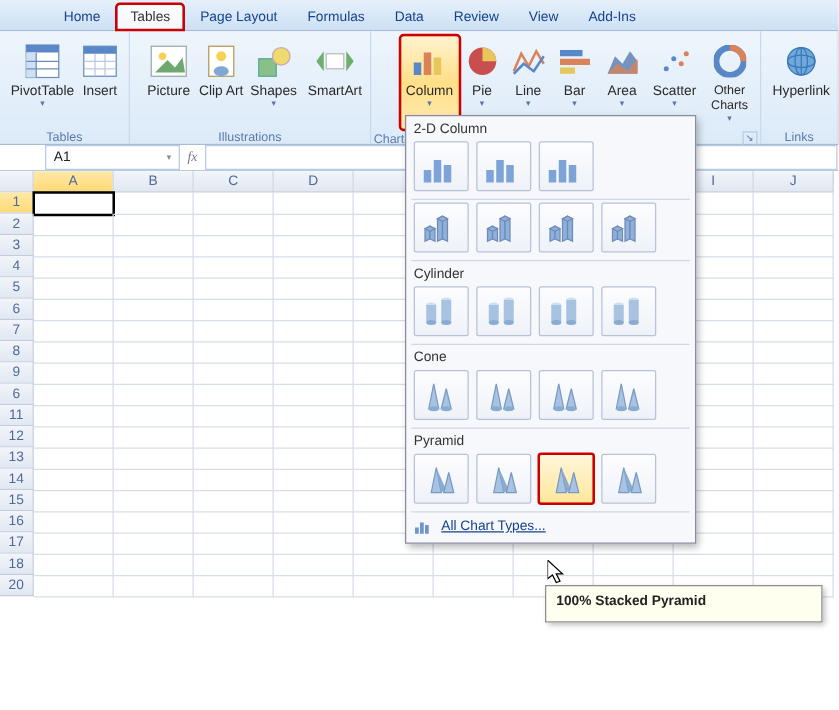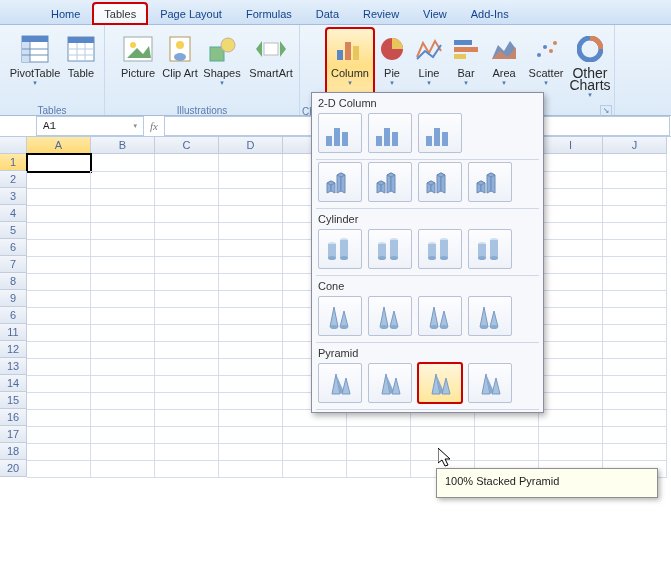--- a/index.html
+++ b/index.html
@@ -13,45 +13,45 @@
 .group-label{font-size:10px;color:#5a7bad;padding:0 0 2px;text-align:center;width:100%;height:14px;display:flex;justify-content:center;align-items:center;gap:2px}
 .btn-big{display:flex;flex-direction:column;align-items:center;justify-content:flex-start;width:48px;height:70px;margin:1px 0;padding-top:4px;cursor:pointer;border:1px solid transparent;border-radius:3px}
 .btn-big.sel{background:linear-gradient(#fff2cf,#ffdf87,#ffeab1);border-color:#e0b64b}
 .btn-big.hl{outline:2px solid #c00;outline-offset:-1px}
 .btn-big .lbl{font-size:11px;color:#2a2a2a;margin-top:2px;text-align:center;line-height:12px}
 .btn-big .drop{font-size:7px;color:#4e78b1}
 .ico{width:32px;height:32px;display:flex;align-items:center;justify-content:center}
 .expander{font-size:8px;color:#5a7bad;border:1px solid #b7cbe4;width:10px;height:10px;line-height:9px;text-align:center;margin-left:auto}
 .name-fx{display:flex;align-items:center;height:20px;border-bottom:1px solid #b7cbe4}
 .namebox{width:94px;border:1px solid #b7cbe4;margin:1px 0 1px 36px;padding:0 6px;background:#fff;display:flex;align-items:center;justify-content:space-between;height:18px}
-.namebox .v{font-family:Liberation Mono, monospace}
+.namebox .v{font-family:Liberation Sans, sans-serif}
 .namebox .dd{font-size:7px;color:#888}
 .fxlbl{font-style:italic;font-family:"Times New Roman",serif;color:#7b7b7b;margin:0 6px}
 .fxbar{flex:1;border:1px solid #b7cbe4;background:#fff;height:18px;margin:1px 1px 1px 0}
 .sheet{position:relative;background:#fff}
 .hdr-row{display:flex;height:17px}
 .corner{width:26px;border-right:1px solid #c3cddc;border-bottom:1px solid #c3cddc;background:linear-gradient(#f2f5fa,#e1e8f2)}
 .colhdr{width:63px;text-align:center;line-height:17px;border-right:1px solid #c3cddc;border-bottom:1px solid #c3cddc;background:linear-gradient(#f2f5fa,#e1e8f2);color:#4e6a9c}
 .colhdr.sel{background:linear-gradient(#ffe9a6,#ffd976)}
 .row{display:flex;height:17px}
 .rowhdr{width:26px;text-align:center;line-height:17px;border-right:1px solid #c3cddc;border-bottom:1px solid #c3cddc;background:linear-gradient(#f2f5fa,#e1e8f2);color:#4e6a9c}
 .rowhdr.sel{background:linear-gradient(#ffe9a6,#ffd976)}
 .cell{width:63px;height:17px;border-right:1px solid #d6ddea;border-bottom:1px solid #d6ddea}
 .cell.active{outline:2px solid #000;outline-offset:-1px}
-.ddpanel{position:absolute;left:311px;top:92px;width:231px;background:#f6f8fb;border:1px solid #888da1;box-shadow:2px 3px 6px rgba(0,0,0,.3);z-index:50;padding-bottom:2px}
+.ddpanel{position:absolute;left:324px;top:92px;width:231px;background:#f6f8fb;border:1px solid #888da1;box-shadow:2px 3px 6px rgba(0,0,0,.3);z-index:50;padding-bottom:2px}
 .dd-sec-title{font-size:11px;color:#333;padding:4px 6px 2px;font-weight:400}
 .dd-row{display:flex;padding:2px 6px 6px;gap:6px;flex-wrap:wrap}
 .dd-item{width:42px;height:38px;border:1px solid #b7c2d6;background:linear-gradient(#fdfdff,#eef2f8);border-radius:2px;cursor:pointer;display:flex;align-items:center;justify-content:center;overflow:hidden}
 .dd-item.hov{background:linear-gradient(#fff6db,#ffe79a);border-color:#e0b64b}
 .dd-item.hl{outline:2px solid #c00;outline-offset:-1px}
 .dd-sep{height:1px;background:#d1d8e5;margin:0 4px}
 .dd-footer{display:flex;align-items:center;gap:6px;padding:4px 6px}
 .link{color:#15428b;text-decoration:underline;cursor:pointer}
 .tooltip{position:absolute;left:436px;top:468px;width:204px;background:#feffef;border:1px solid #8f8f8f;box-shadow:2px 2px 5px rgba(0,0,0,.3);z-index:60;padding:6px 8px;font-size:11px}
-.tooltip .tt-title{font-weight:400;margin-bottom:4px}
+.tooltip .tt-title{font-weight:700;margin-bottom:4px}
 .tooltip .tt-body{color:#444;line-height:13px}
 .cursor{position:absolute;left:438px;top:448px;z-index:70;pointer-events:none}
 svg{display:block}
 </style>
 </head>
 <body>
 
 <div class="tabs">
   <div class="tab">Home</div>
   <div class="tab active hl">Tables</div>
@@ -85,21 +85,21 @@
         <div class="ico">
             <svg width="28" height="28">
               <rect x="1" y="2" width="26" height="24" fill="#fff" stroke="#6b8fb8"></rect>
               <rect x="1" y="2" width="26" height="6" fill="#5a87c7"></rect>
               <line x1="1" y1="14" x2="27" y2="14" stroke="#b7cbe4"></line>
               <line x1="1" y1="20" x2="27" y2="20" stroke="#b7cbe4"></line>
               <line x1="10" y1="8" x2="10" y2="26" stroke="#b7cbe4"></line>
               <line x1="18" y1="8" x2="18" y2="26" stroke="#b7cbe4"></line>
             </svg>
           </div>
-        <span class="lbl">Table</span>
+        <span class="lbl">Insert</span>
       </div>
     </div>
     <div class="group-label">Tables</div>
   </div>
 
   <div class="group" style="width:190px">
     <div class="group-items">
       <div class="btn-big" style="width:44px">
         <div class="ico">
             <svg width="30" height="26">
@@ -210,30 +210,46 @@
         <span class="lbl">Scatter</span>
           <span class="drop">▾</span>
       </div>
       <div class="btn-big" style="width:42px">
         <div class="ico">
             <svg width="26" height="26">
               <circle cx="13" cy="13" r="11" fill="none" stroke="#5a87c7" stroke-width="5"></circle>
               <path d="M13 2 A11 11 0 0 1 24 13" fill="none" stroke="#d9835a" stroke-width="5"></path>
             </svg>
           </div>
-        <span class="lbl" style="font-size:14px"><span>Other Charts</span></span>
+        <span class="lbl" style="font-size:10px"><span>Other Charts</span></span>
           <span class="drop">▾</span>
       </div>
     </div>
     <div class="group-label">
         <span>Charts</span>
         <span class="expander">↘</span>
       </div>
   </div>
 
+  <div class="group" style="width:58px">
+    <div class="group-items">
+      <div class="btn-big" style="width:52px">
+        <div class="ico">
+            <svg width="28" height="28">
+              <circle cx="14" cy="14" r="11" fill="#6fa8dc" stroke="#3b78b5"></circle>
+              <ellipse cx="14" cy="14" rx="11" ry="5" fill="none" stroke="#3b78b5"></ellipse>
+              <line x1="14" y1="3" x2="14" y2="25" stroke="#3b78b5"></line>
+              <ellipse cx="14" cy="14" rx="5" ry="11" fill="none" stroke="#3b78b5"></ellipse>
+            </svg>
+          </div>
+        <span class="lbl">Hyperlink</span>
+      </div>
+    </div>
+    <div class="group-label">Links</div>
+  </div>
 </div>
 
 <div class="name-fx">
   <div class="namebox">
       <span class="v">A1</span>
       <span class="dd">▾</span>
     </div>
   <span class="fxlbl">fx</span>
   <div class="fxbar"></div>
 </div>
@@ -693,20 +709,28 @@
       </div>
       <div class="dd-item">
         <svg width="36" height="30">
           <polygon points="10,26 14,6 18,26" fill="#a7c3e1" stroke="#7a99c2"></polygon>
           <polygon points="14,6 18,26 22,24 14,6" fill="#8aabd0"></polygon>
           <polygon points="20,26 24,10 28,26" fill="#a7c3e1" stroke="#7a99c2"></polygon>
         </svg>
       </div>
     </div>
     <div class="dd-sep"></div>
+    <div class="dd-footer">
+      <svg width="16" height="14">
+        <rect x="1" y="8" width="3" height="5" fill="#6f94c6"></rect>
+        <rect x="5" y="4" width="3" height="9" fill="#6f94c6"></rect>
+        <rect x="9" y="6" width="3" height="7" fill="#6f94c6"></rect>
+      </svg>
+      <span class="link">All Chart Types...</span>
+    </div>
   </div>
 
 <div class="tooltip">
   <div class="tt-title">100% Stacked Pyramid</div>
 </div>
 
 <svg class="cursor" width="18" height="22">
     <polygon points="0,0 0,15 4,12 7,18 10,17 7,11 12,11" fill="#fff" stroke="#000" stroke-width="1"></polygon>
   </svg>
 

